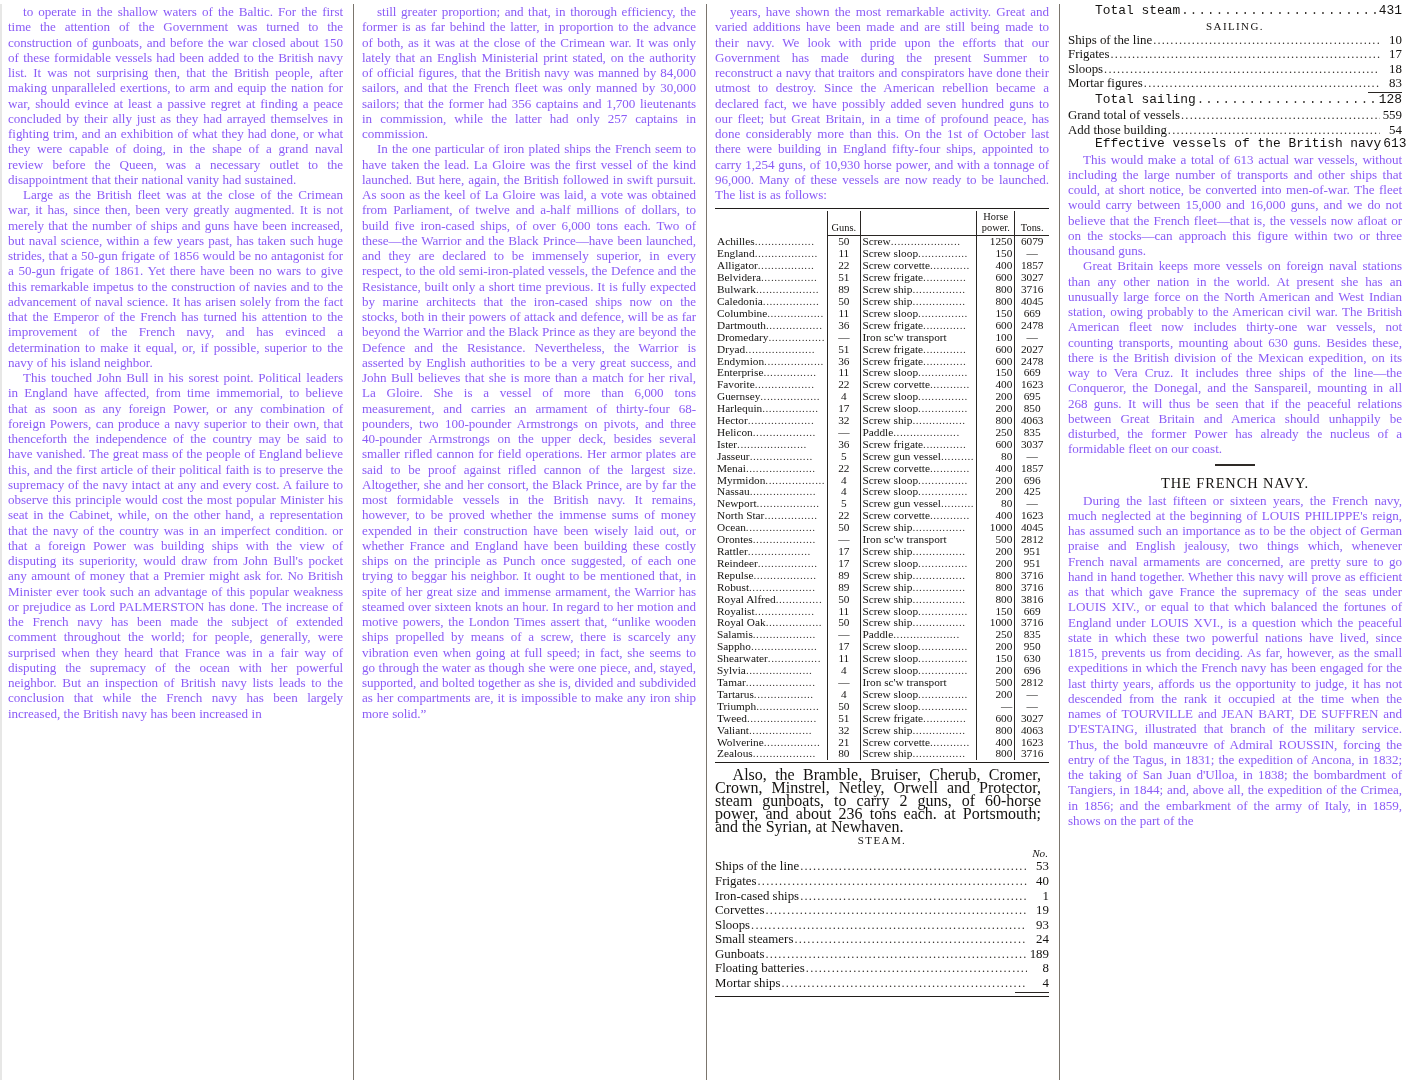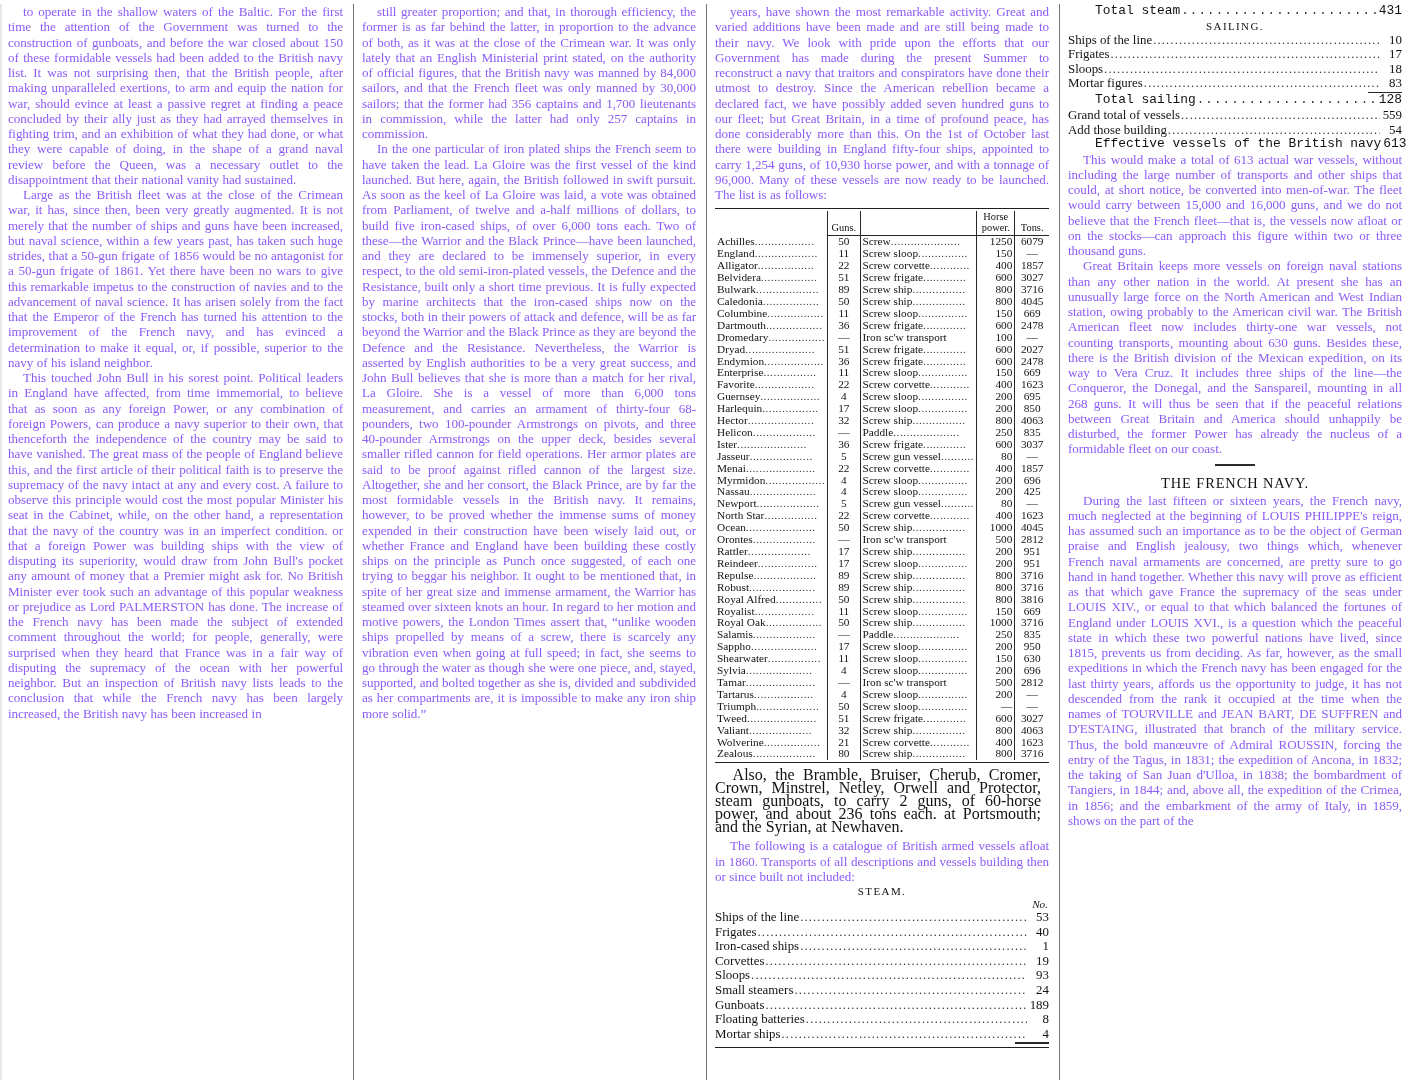--- a/index.html
+++ b/index.html
@@ -519,21 +519,20 @@
                 <td class="c-hp">800</td>
                 <td class="c-tons">3716</td>
               </tr>
             </tbody>
         </table>
         <div class="tbl-bottom"></div>
       </div>
 
       <p class="tbl-note">Also, the Bramble, Bruiser, Cherub, Cromer, Crown, Minstrel, Netley, Orwell and Protector, steam gunboats, to carry 2 guns, of 60-horse power, and about 236 tons each. at Portsmouth; and the Syrian, at Newhaven.</p>
 
-      <p class="body" style="margin-top:5px;">The following is a catalogue of British armed vessels afloat in 1860. Transports of all descriptions and vessels building then or since built not included:</p>
 
       <div class="stat-head">STEAM.</div>
       <div class="stat-col-label">No.</div>
       <ul class="stats" id="steam-list">
           <li>
             <span class="lbl">Ships of the line</span>
             <span class="dots">..........................................................................................</span>
             <span class="num">53</span>
           </li>
           <li>

